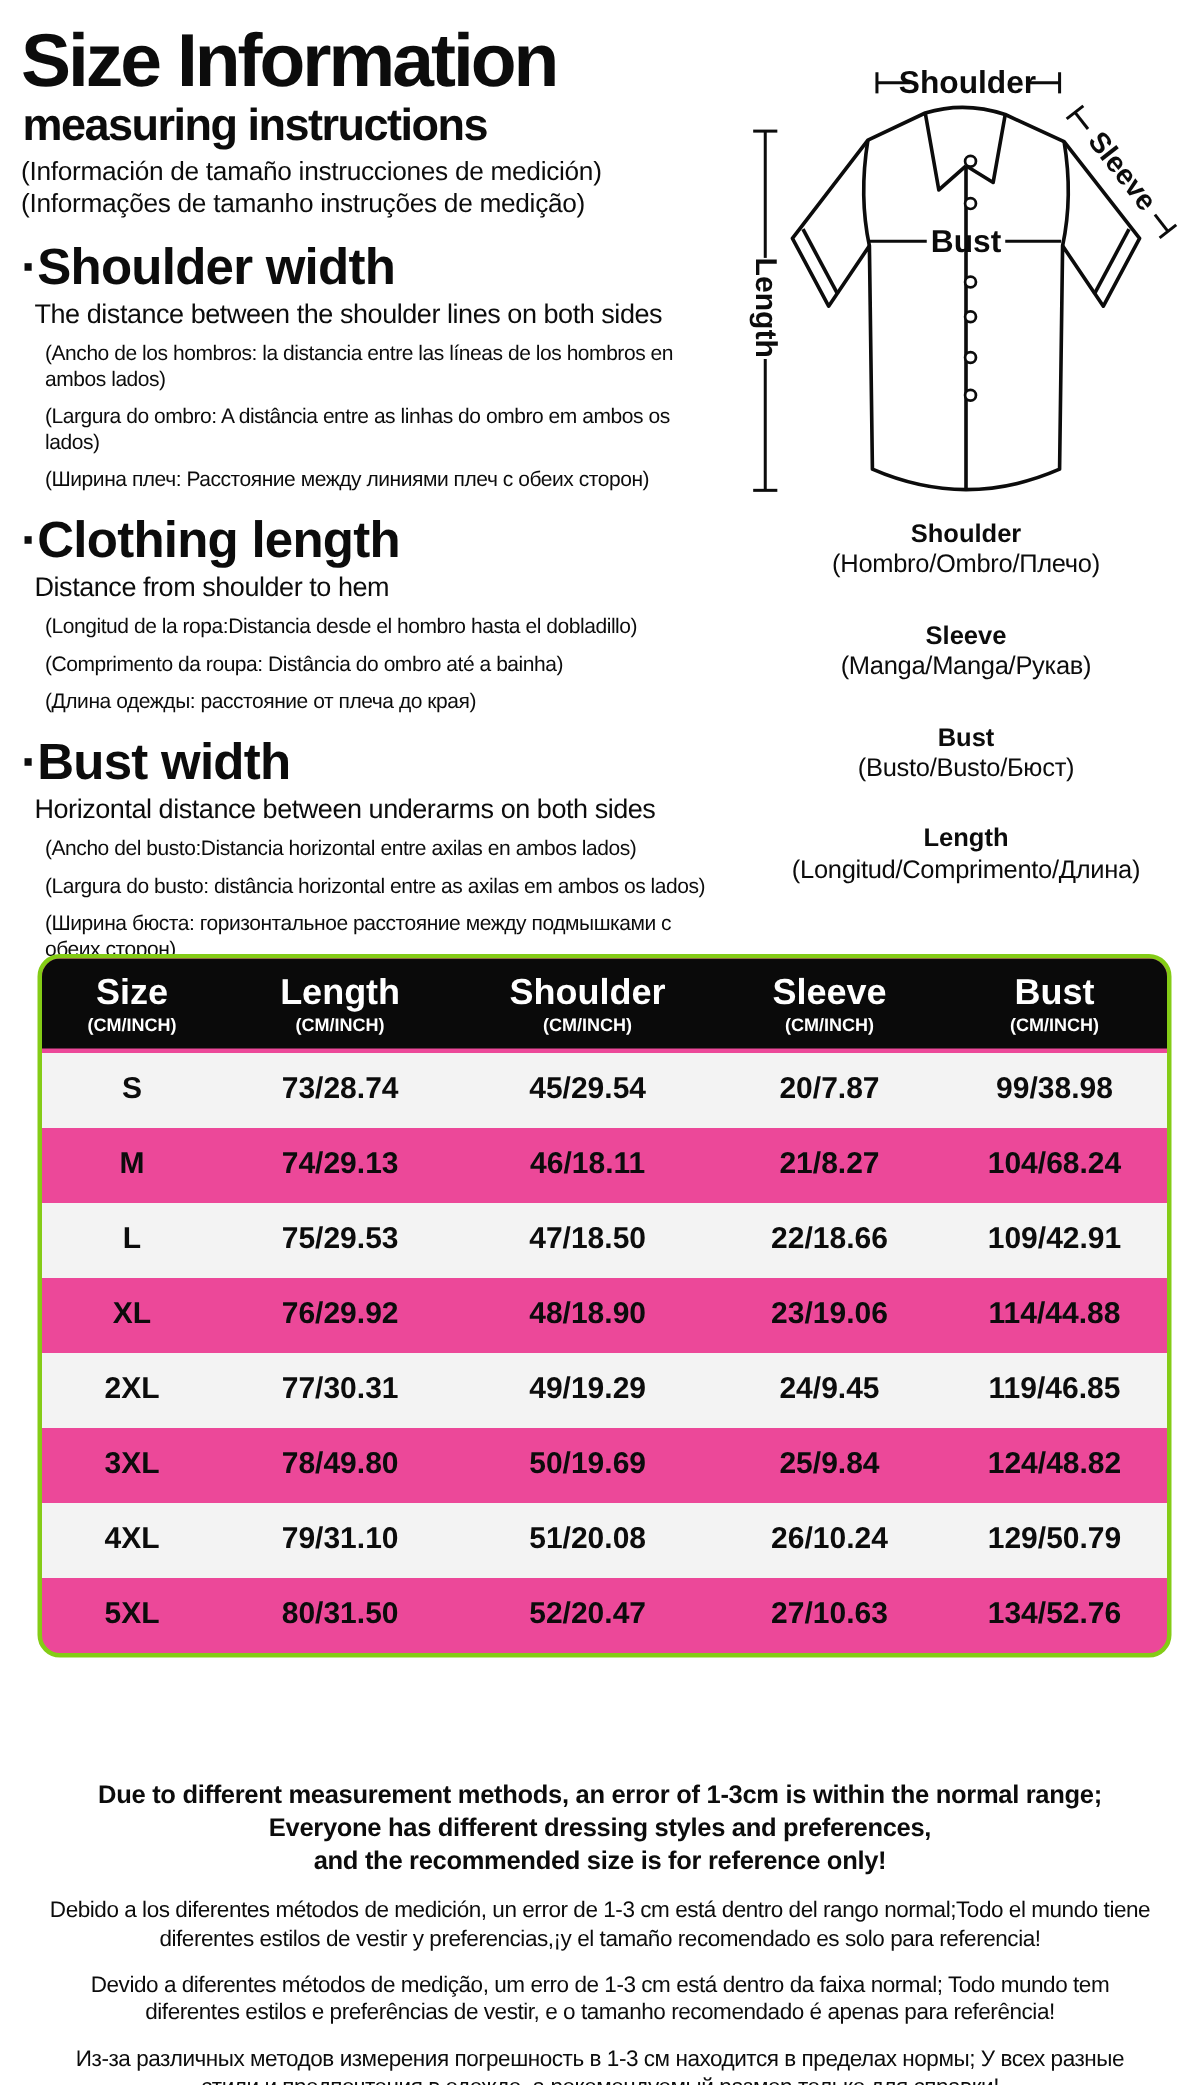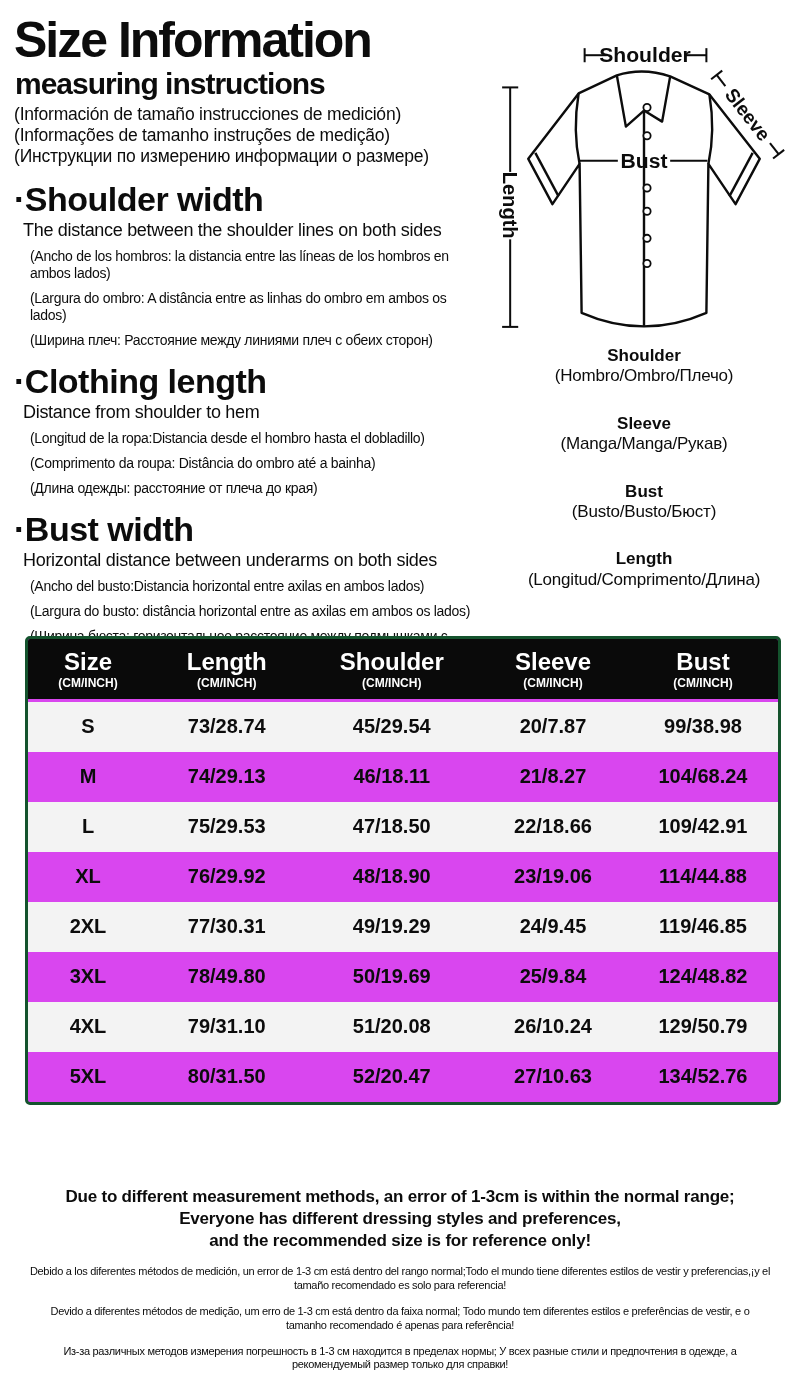--- a/index.html
+++ b/index.html
@@ -20,48 +20,47 @@
   .sec-trans{font-size:14px;line-height:1.22;margin:0 0 8px 16px;max-width:452px;letter-spacing:-0.3px;}
   
   .diagram{position:absolute;left:488px;top:22px;}
   .diagram text{font-family:"Liberation Sans","DejaVu Sans",sans-serif;font-weight:bold;fill:#0c0c0c;}
   
   .legend{position:absolute;left:488px;top:346px;width:312px;text-align:center;}
   .legend-entry{margin-bottom:27px;}
   .leg-name{font-size:17px;font-weight:bold;line-height:1.2;}
   .leg-trans{font-size:17px;line-height:1.2;letter-spacing:-0.2px;}
   
-  .size-table{position:absolute;left:25px;top:636px;width:750px;border:3px solid #14532d;
-    border-radius:5px;overflow:hidden;background:#d946ef;}
+  .size-table{position:absolute;left:25px;top:636px;width:750px;border:3px solid #84cc16;
+    border-radius:15px;overflow:hidden;background:#ec4899;}
   .tbl-header{display:flex;background:#0a0a0a;color:#fff;padding:9px 0 9px;}
   .th{text-align:center;}
   .th-label{font-size:24px;font-weight:bold;line-height:1.15;}
   .th-unit{font-size:12px;font-weight:bold;}
   .tbl-body{padding-top:3px;}
   .tbl-row{display:flex;height:50px;align-items:center;}
   .tbl-row:nth-child(odd){background:#f3f3f3;}
   .td{text-align:center;font-size:20px;font-weight:bold;}
   .c1{width:16%;} .c2{width:21%;} .c3{width:23%;} .c4{width:20%;} .c5{width:20%;}
   
   .footer{position:absolute;left:0;top:1186px;width:800px;text-align:center;}
   .f-en{font-size:17px;font-weight:bold;line-height:1.3;letter-spacing:-0.2px;}
-  .f-p{font-size:11px;line-height:1.22;margin:13px auto 0;letter-spacing:-0.3px;}
+  .f-p{font-size:15px;line-height:1.22;margin:13px auto 0;letter-spacing:-0.3px;}
   .f-es{max-width:755px;}
   .f-pt{max-width:700px;}
   .f-ru{max-width:720px;}
 </style>
 </head>
 <body>
 
 <div class="left-col">
   <h1 class="page-title">Size Information</h1>
   <div class="page-subtitle">measuring instructions</div>
   <div class="hdr-trans">(Información de tamaño instrucciones de medición)</div>
   <div class="hdr-trans">(Informações de tamanho instruções de medição)</div>
-  <div class="hdr-trans">(Инструкции по измерению информации о размере)</div>
 
   <div class="section">
     <div class="sec-head"><span class="sec-bullet">·</span><span>Shoulder width</span></div>
     <div class="sec-sub">The distance between the shoulder lines on both sides</div>
     <p class="sec-trans">(Ancho de los hombros: la distancia entre las líneas de los hombros en ambos lados)</p>
     <p class="sec-trans">(Largura do ombro: A distância entre as linhas do ombro em ambos os lados)</p>
     <p class="sec-trans">(Ширина плеч: Расстояние между линиями плеч с обеих сторон)</p>
   </div>
 
   <div class="section">

